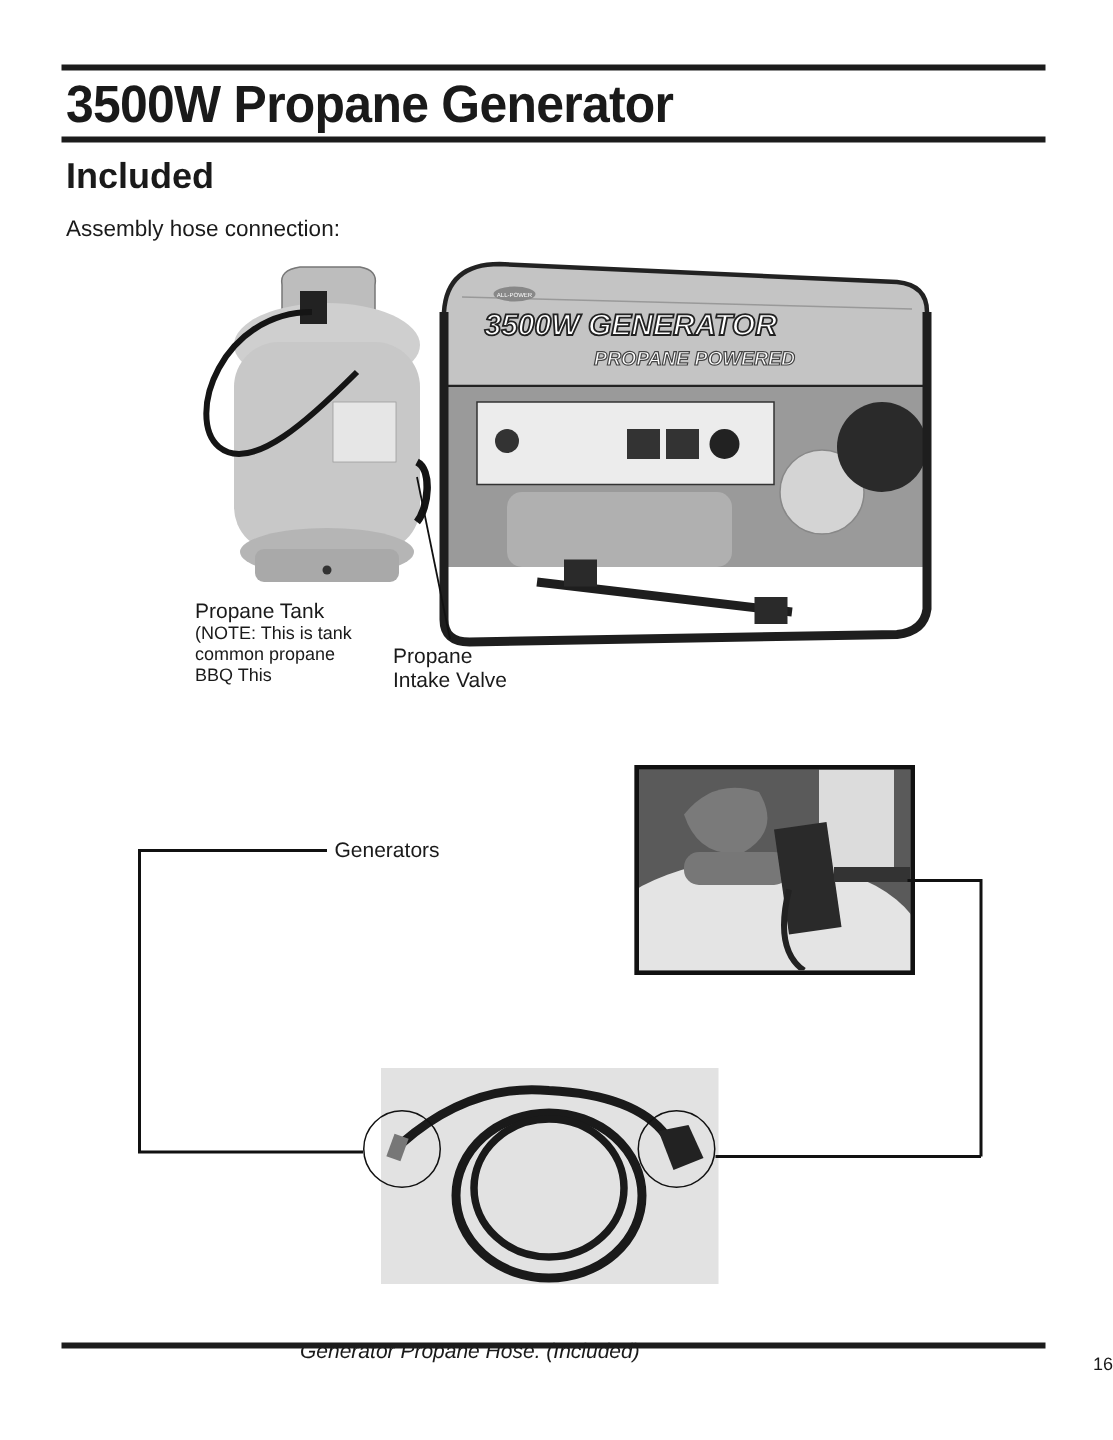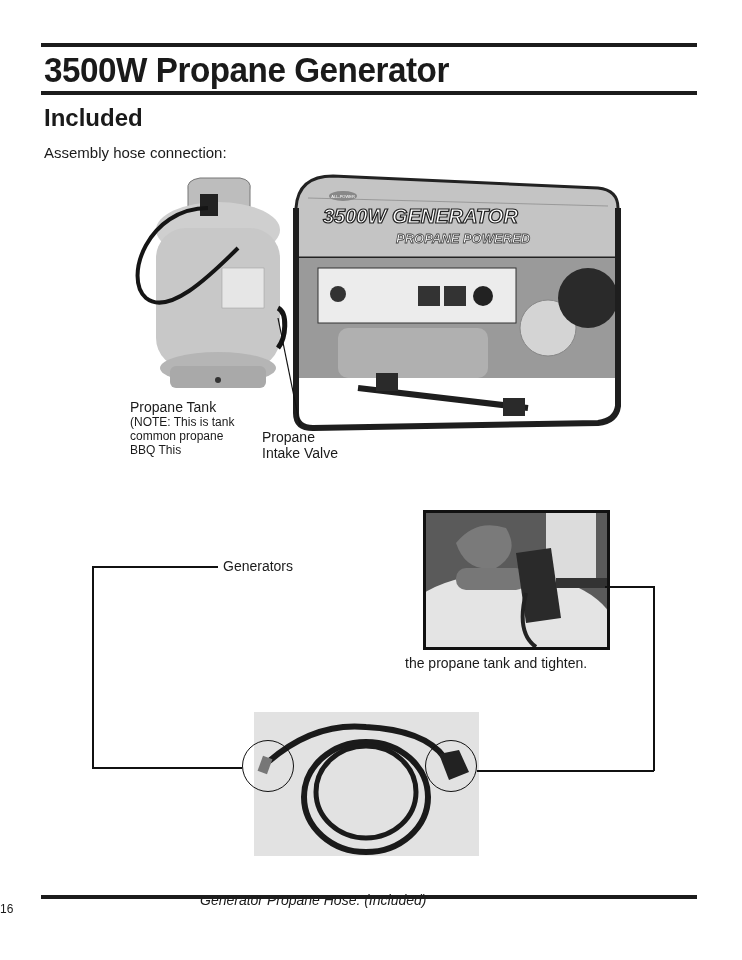--- a/index.html
+++ b/index.html
@@ -8,21 +8,21 @@
   .rule { position: absolute; left: 41px; width: 656px; background: #1c1c1c; }
   .title { position: absolute; left: 44px; top: 50px; font-size: 35px; font-weight: bold;
            letter-spacing: -0.5px; line-height: 40px; transform: scaleX(0.95); transform-origin: left; }
   .section { position: absolute; left: 44px; top: 103px; font-size: 24px; font-weight: bold; line-height: 30px; }
   .intro { position: absolute; left: 44px; top: 144px; font-size: 15px; line-height: 18px; }
   .abs { position: absolute; }
   .cap { position: absolute; text-align: left; font-size: 14px; line-height: 16px; }
   .cap-sm { font-size: 12px; line-height: 14px; }
   .line { position: absolute; background: #111; }
   .circle { position: absolute; border: 1.5px solid #111; border-radius: 50%; box-sizing: border-box; }
-  .page-num { position: absolute; left: 0; width: 742px; top: 902px; text-align: left; font-size: 12px; }
+  .page-num { position: absolute; left: 0; width: 742px; top: 902px; text-align: right; font-size: 12px; }
 </style>
 </head>
 <body>
 
 <div class="rule" style="top:43px;height:4px;"></div>
 <div class="title">3500W Propane Generator</div>
 <div class="rule" style="top:91px;height:4px;"></div>
 <div class="section">Included</div>
 <div class="intro">Assembly hose connection:</div>
 
@@ -86,21 +86,20 @@
     <ellipse cx="80" cy="120" rx="110" ry="60" fill="#e4e4e4"></ellipse>
     <rect x="120" y="0" width="50" height="70" fill="#dcdcdc"></rect>
     <path d="M30 30 Q50 5 80 15 Q95 40 70 55 Q40 60 30 30 Z" fill="#7a7a7a"></path>
     <rect x="30" y="55" width="70" height="22" rx="10" fill="#777"></rect>
     <path d="M90 40 L125 35 L135 105 L100 110 Z" fill="#2a2a2a"></path>
     <rect x="130" y="65" width="51" height="10" fill="#333"></rect>
     <path d="M100 80 Q90 120 110 134" stroke="#222" stroke-width="4" fill="none"></path>
   </svg>
 </div>
 <div class="cap" style="left:405px;top:655px;width:220px;">
-  <div>the propane tank and tighten.</div>
 </div>
 
 <div class="abs" style="left:254px;top:712px;width:225px;height:144px;background:#e2e2e2;">
   <svg width="225" height="144" viewBox="0 0 225 144">
     <ellipse cx="112" cy="85" rx="62" ry="55" fill="none" stroke="#1a1a1a" stroke-width="6"></ellipse>
     <ellipse cx="112" cy="80" rx="50" ry="46" fill="none" stroke="#1a1a1a" stroke-width="5"></ellipse>
     <path d="M14 50 Q60 10 112 15 Q170 18 190 45" fill="none" stroke="#1a1a1a" stroke-width="6"></path>
     <rect x="6" y="45" width="10" height="16" transform="rotate(20 11 53)" fill="#777"></rect>
     <path d="M185 42 L205 38 L215 60 L195 68 Z" fill="#222"></path>
   </svg>

